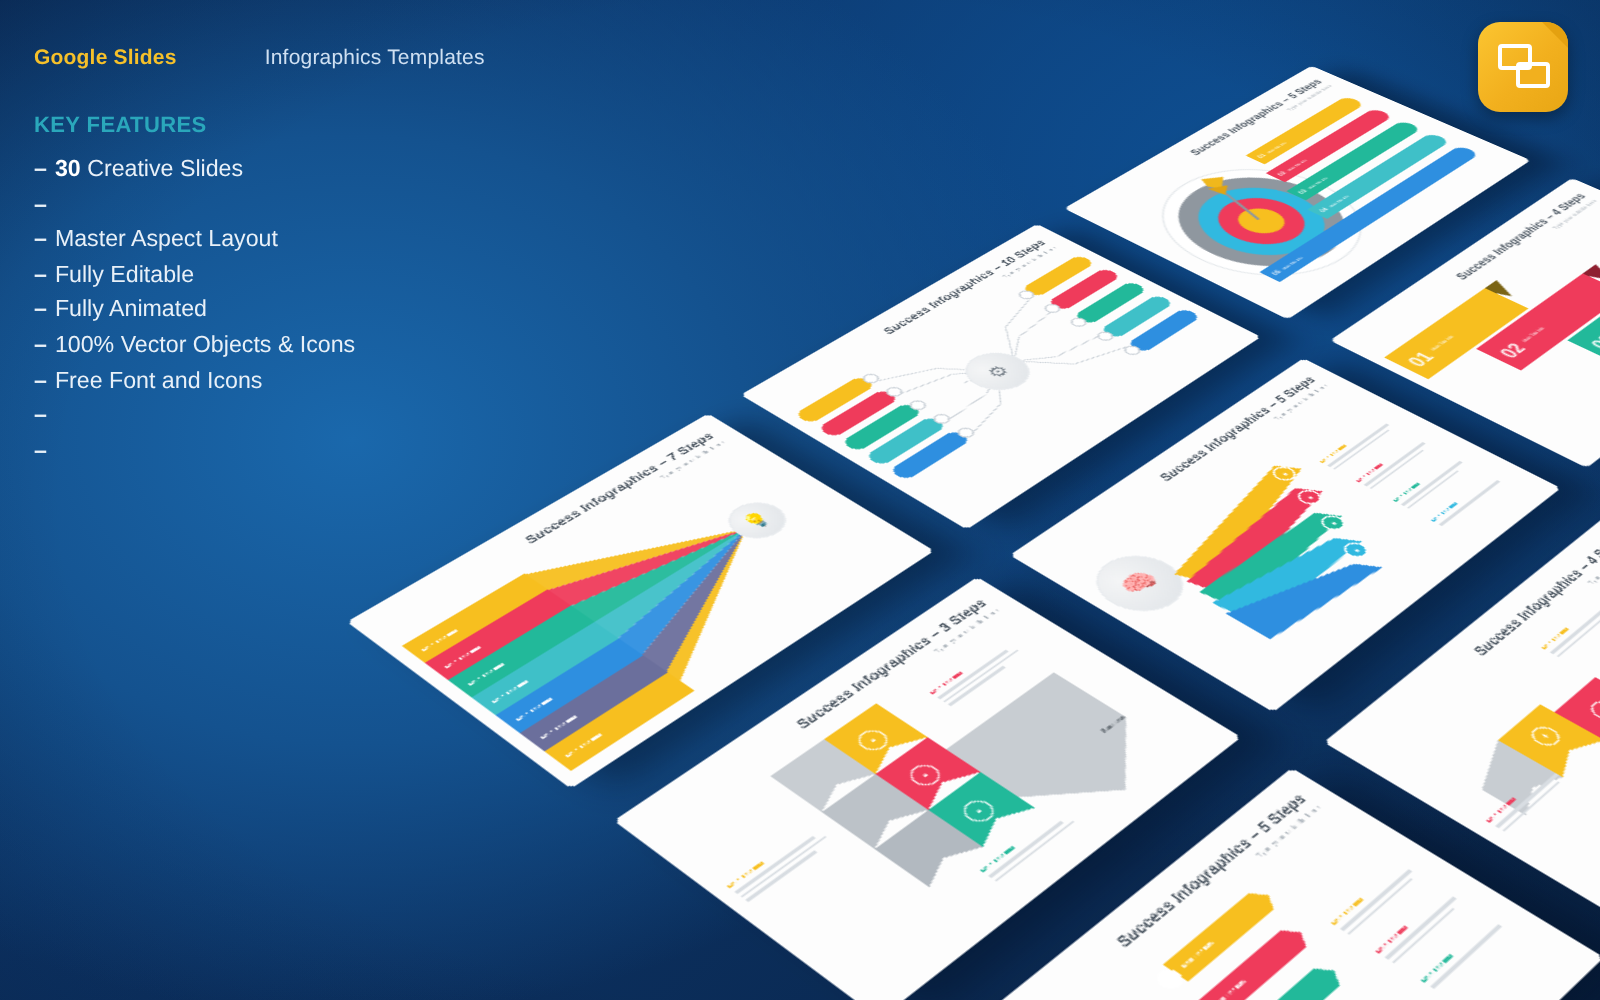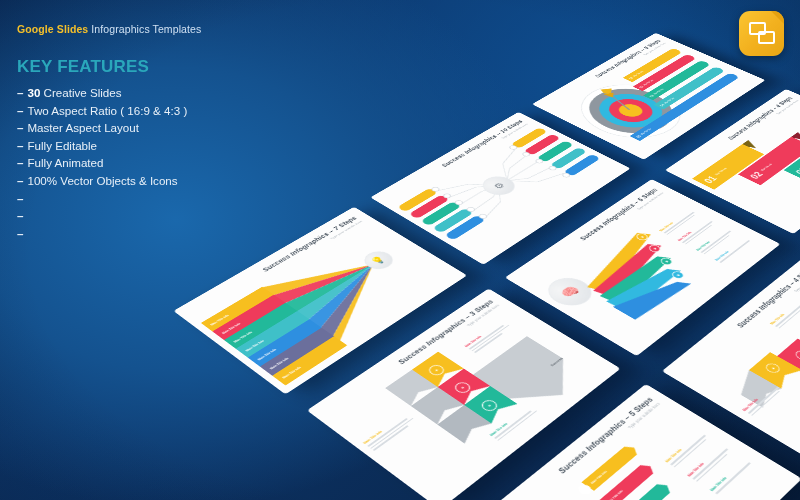--- a/index.html
+++ b/index.html
@@ -27,24 +27,24 @@
   
   #left {
     position:absolute; left:17px; top:16px; width:270px; z-index:12;
   }
   #title {
     font-size:31px; font-weight:bold; color:#ffffff;
     letter-spacing:-0.9px; line-height:1.04; white-space:nowrap;
   }
   #subtitle { margin-top:7px; font-size:10.5px; letter-spacing:.1px; }
   #subtitle .gs { color:#f5c02a; font-weight:bold;text-align:right; }
-  #subtitle .rest { color:#cfe0f2; }
+  #subtitle .rest { color:#cfe0f2;padding-left:41px; }
 
   #kf {
-    margin-top:22px; font-size:17px; font-weight:bold;
+    margin-top:22px; font-size:11px; font-weight:bold;
     color:#2aa7bb; letter-spacing:.2px;
   }
   #feat { margin-top:7px; list-style:none; }
   #feat li {
     color:#e8f0f8; font-size:11.6px; line-height:1.52;
     white-space:nowrap; display:flex; align-items:baseline; gap:4px;
   }
   #feat li .dash { color:#e8f0f8; font-weight:bold; }
   #feat li b { color:#ffffff; font-weight:bold; }
 
@@ -456,40 +456,40 @@
     <span class="gs">Google Slides</span><span class="rest"> Infographics Templates</span>
   </div>
   <div id="kf">KEY FEATURES</div>
   <ul id="feat">
       <li>
         <span class="dash">–</span>
         <span><b>30</b> Creative Slides</span>
       </li>
       <li>
         <span class="dash">–</span>
-        <span>Two Aspect Ratio ( 16:9 &amp; 4:3 )</span>
       </li>
       <li>
         <span class="dash">–</span>
         <span>Master Aspect Layout</span>
       </li>
       <li>
         <span class="dash">–</span>
         <span>Fully Editable</span>
       </li>
       <li>
         <span class="dash">–</span>
         <span>Fully Animated</span>
       </li>
       <li>
         <span class="dash">–</span>
         <span>100% Vector Objects &amp; Icons</span>
       </li>
       <li>
         <span class="dash">–</span>
+        <span>Free Font and Icons</span>
       </li>
       <li>
         <span class="dash">–</span>
       </li>
       <li>
         <span class="dash">–</span>
       </li>
     </ul>
 </div>
 

